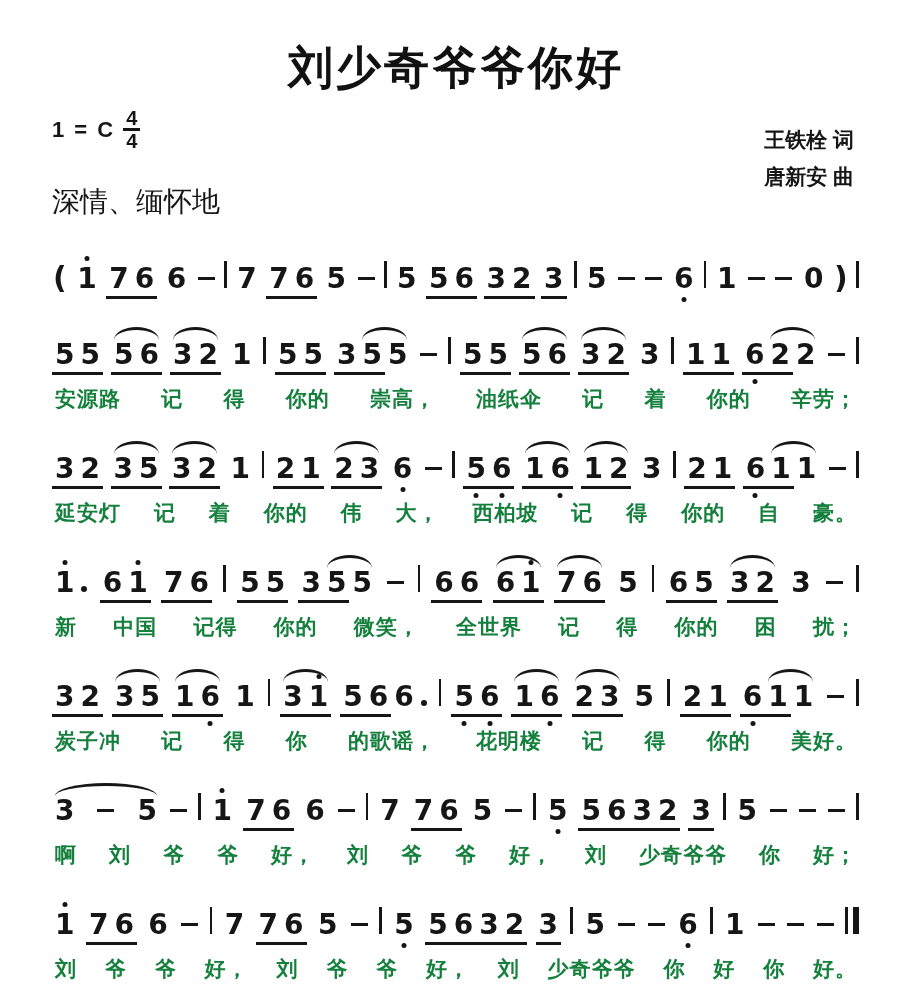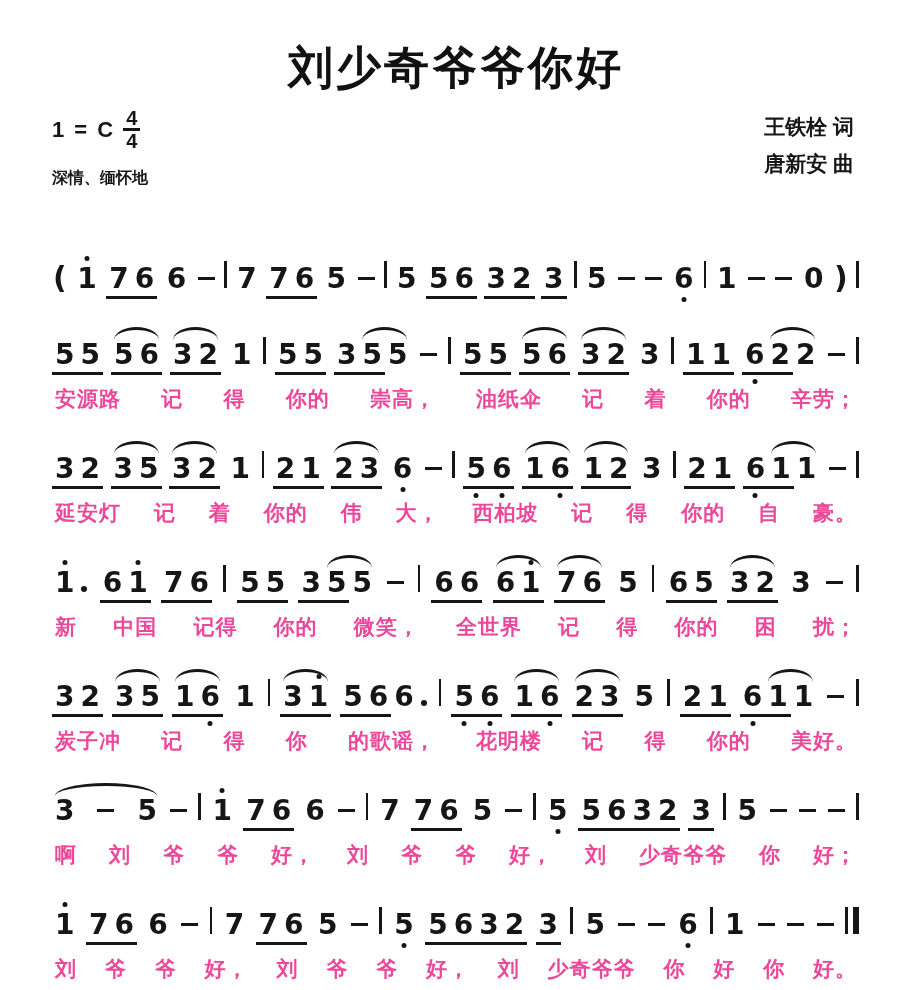--- a/index.html
+++ b/index.html
@@ -14,22 +14,22 @@
   .title{
     text-align:center;font-size:45px;font-weight:900;letter-spacing:3px;
     margin:16px 0 6px 0;color:#111;
   }
   .meta{position:relative;height:118px;margin-top:10px;}
   .keytime{display:flex;align-items:center;gap:8px;font-size:22px;font-weight:700;}
   .keysig{letter-spacing:2px;}
   .timesig{display:inline-flex;flex-direction:column;align-items:center;line-height:1;font-weight:800;font-size:20px;}
   .timesig .tline{width:17px;height:3px;background:#161616;margin:0;}
   .timesig span{display:block;}
-  .expression{font-size:16px;font-weight:700;margin-top:17px;}
-  .credits{position:absolute;right:6px;top:1px;text-align:right;font-size:21px;font-weight:700;line-height:1.75;}
+  .expression{font-size:28px;font-weight:400;margin-top:32px;}
+  .credits{position:absolute;right:6px;top:14px;text-align:right;font-size:21px;font-weight:700;line-height:1.75;}
 
   
   .score{margin-top:18px;}
   .score-line{margin-bottom:21px;}
   .notes{
     display:flex;justify-content:space-between;align-items:baseline;
     font-size:28px;font-weight:700;line-height:1;
     font-family:"DejaVu Sans","Liberation Sans",sans-serif;
     padding-top:17px;
   }
@@ -58,21 +58,21 @@
   .dash{display:inline-block;position:relative;width:21px;height:22px;}
   .dash::after{
     content:"";position:absolute;left:2px;right:2px;bottom:8px;height:3.5px;background:#161616;
   }
   .slur .dash{margin:0 18px;}
   .aug{display:inline-block;width:6px;height:6px;border-radius:50%;background:#161616;margin:0 2px 9px 4px;}
 
   .lyrics{
     display:flex;justify-content:space-between;
     font-size:21px;font-weight:700;letter-spacing:1px;
-    margin-top:10px;padding:0 3px;color:#ec4899;
+    margin-top:10px;padding:0 3px;color:#15803d;
   }
 </style>
 </head>
 <body>
 
 <div class="page">
 
   <div class="title">刘少奇爷爷你好</div>
 
   <div class="meta">

